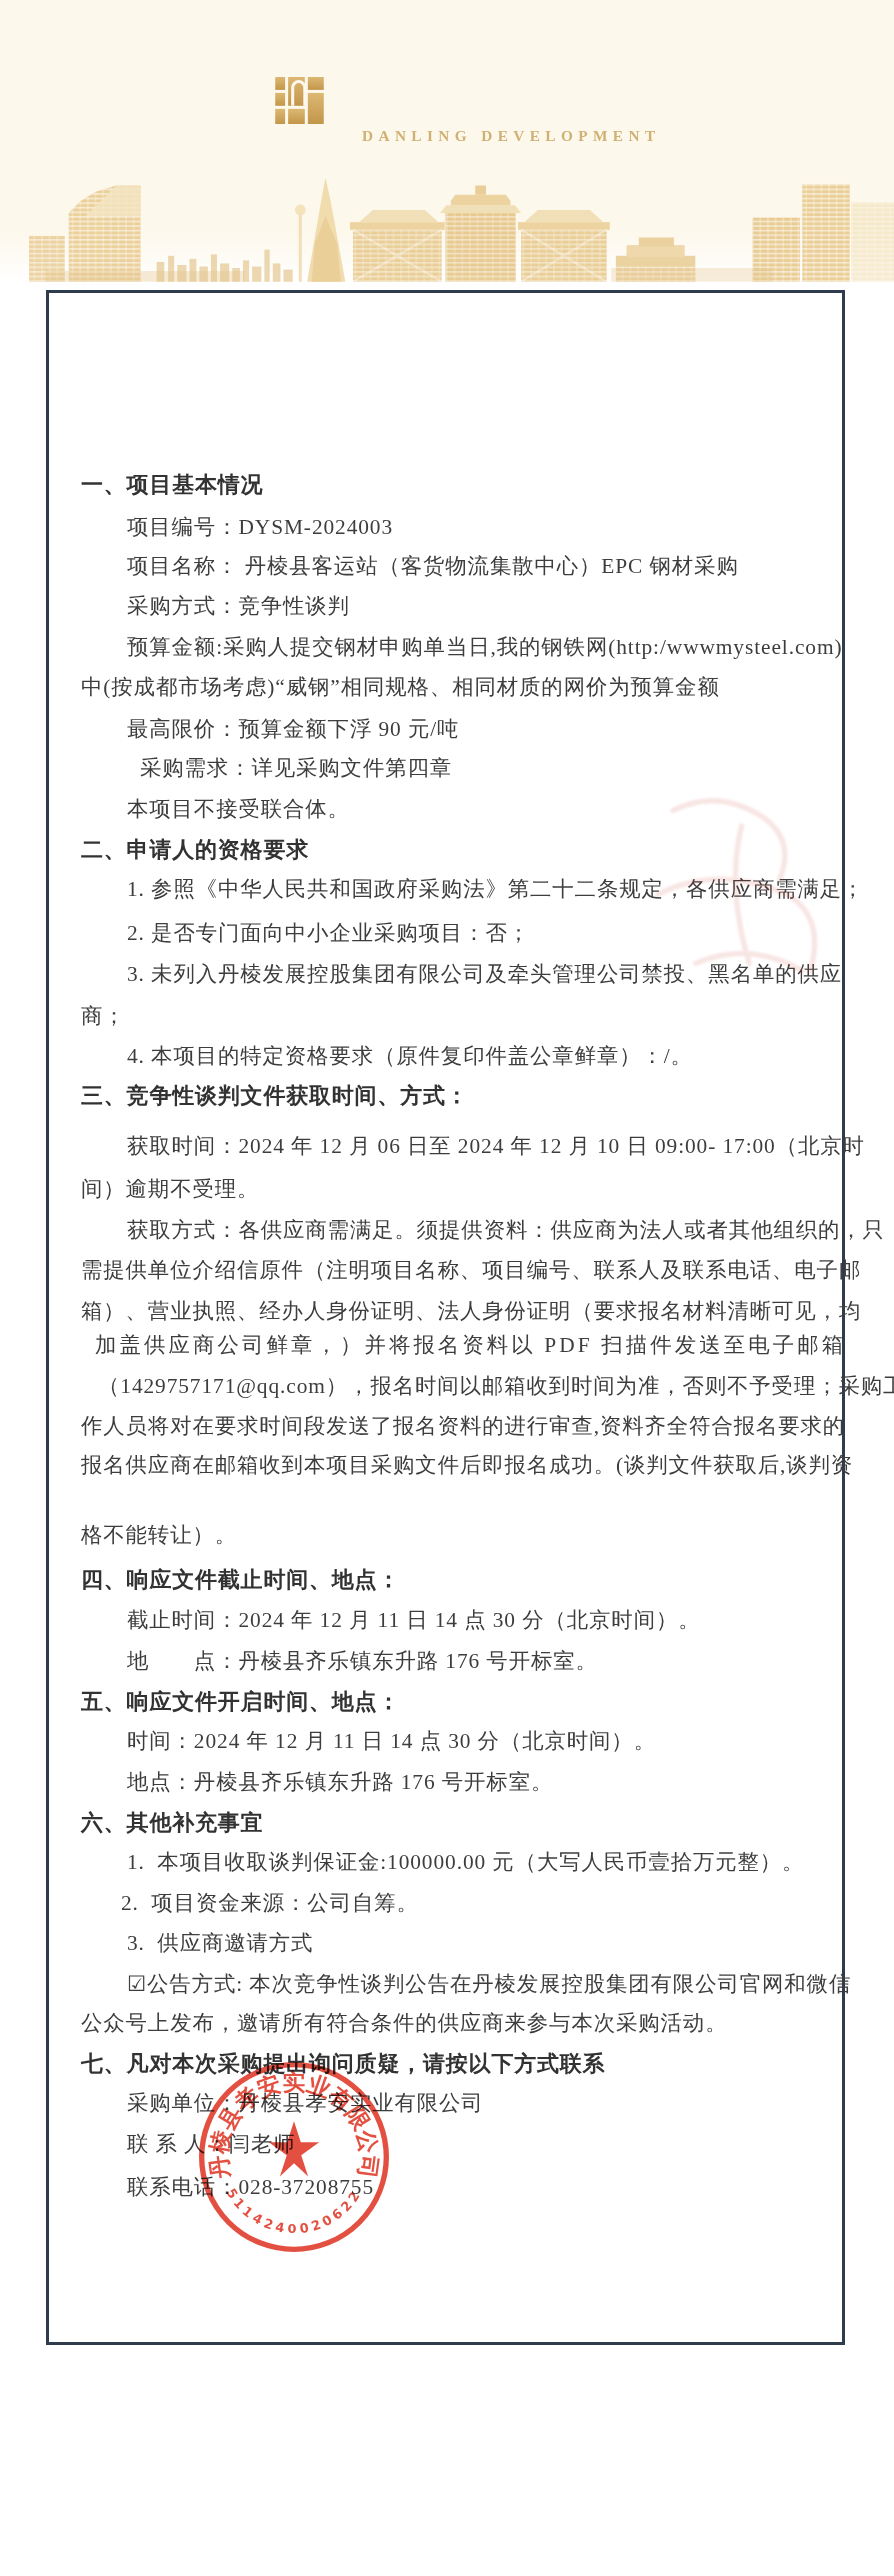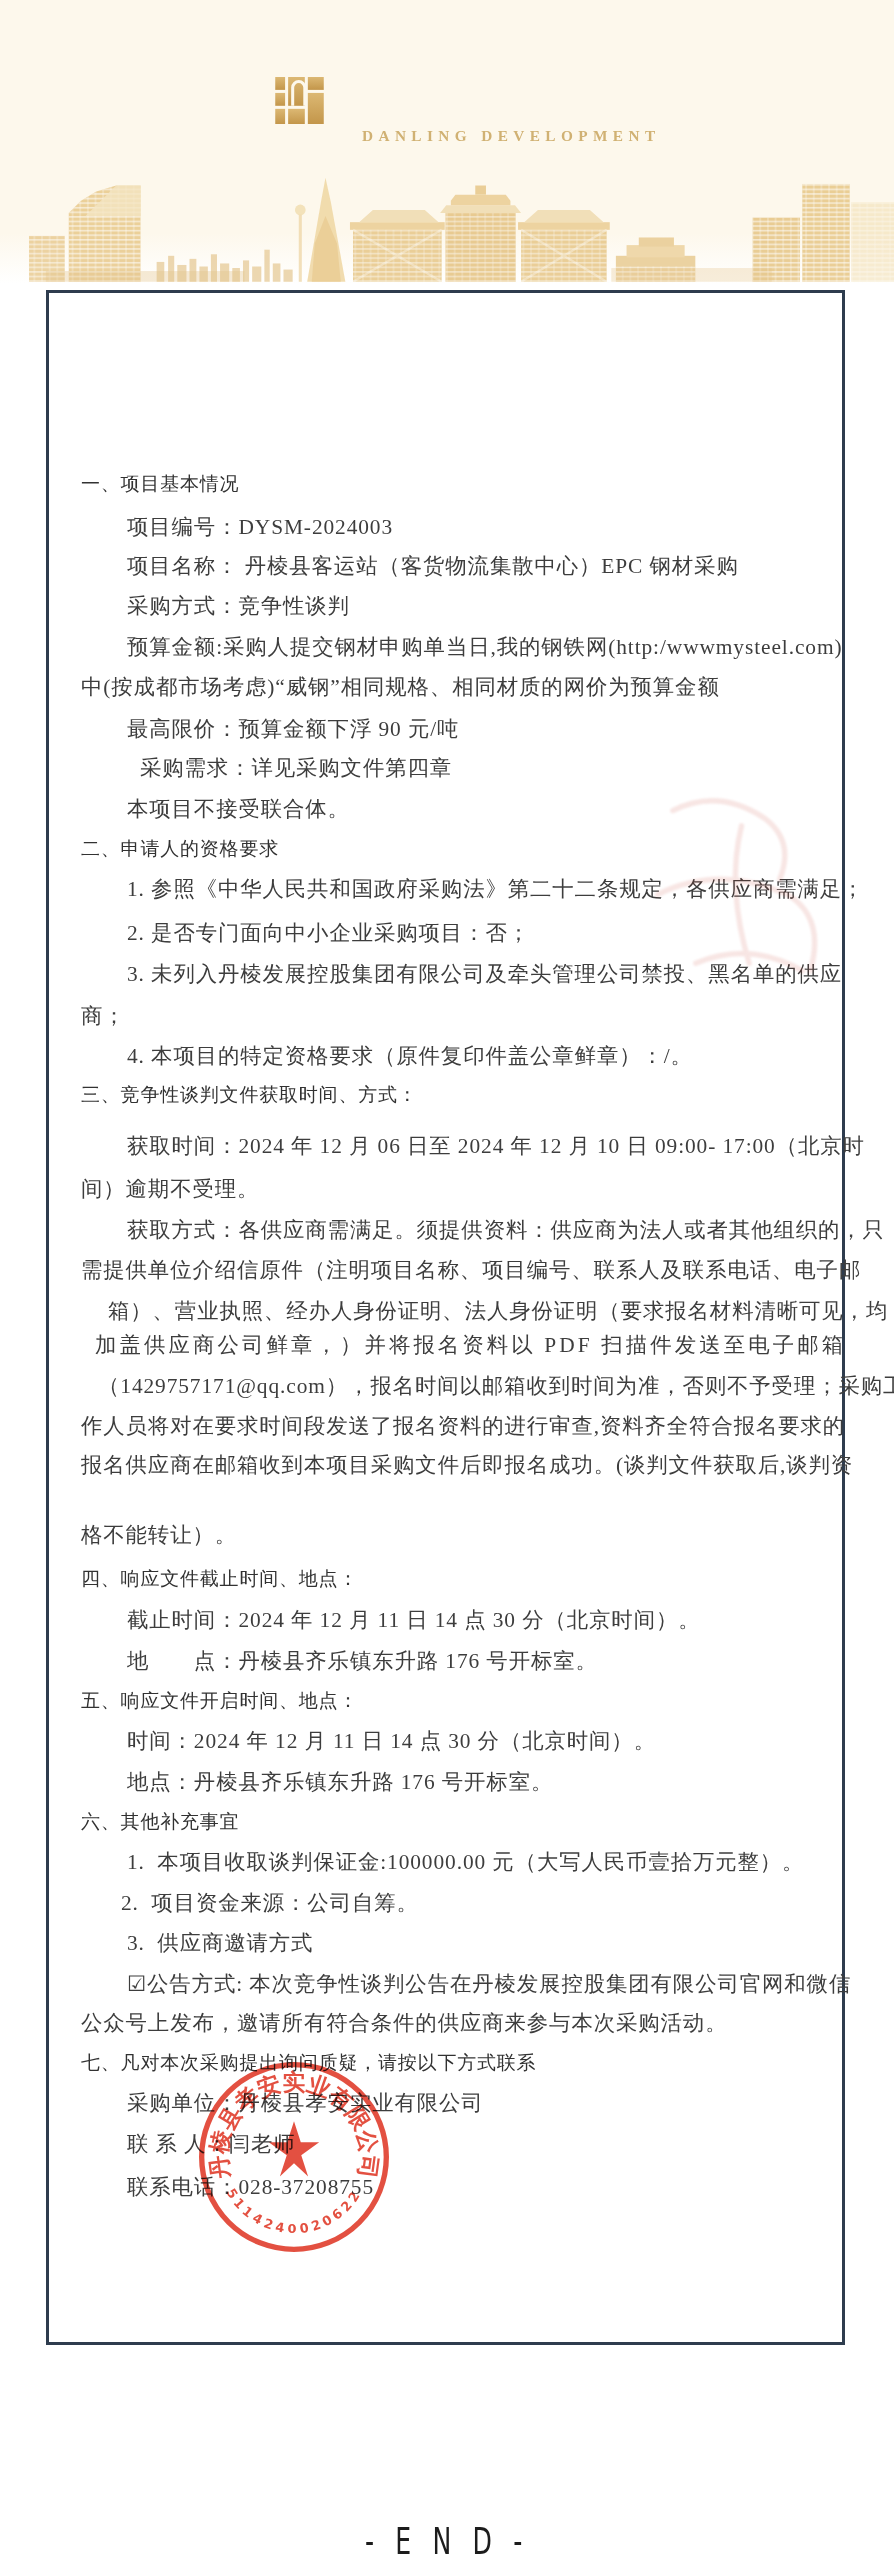--- a/index.html
+++ b/index.html
@@ -20,21 +20,21 @@
     letter-spacing:5.4px;font-family:"Liberation Serif","DejaVu Serif",serif;font-weight:bold;opacity:.85;}
   .skyline{position:absolute;left:0;top:170px;width:894px;height:112px;}
 
   
   .doc-card{position:absolute;left:46px;top:290px;width:793px;height:2049px;
     border:3.1px solid #2e3c4e;background:#ffffff;}
   .doc-title{position:absolute;left:46px;top:321px;width:800px;text-align:center;
     font-size:32px;font-weight:bold;color:#333;letter-spacing:2.3px;}
   .line{position:absolute;white-space:pre;font-size:21.4px;line-height:1;
     color:#3d3d3d;letter-spacing:0.9px;}
-  .line.h{font-weight:normal;color:#323232;font-size:19px;letter-spacing:0.8px;}
+  .line.h{font-weight:bold;color:#323232;font-size:22px;letter-spacing:0.8px;}
 
   
   .seal{position:absolute;left:191px;top:2054px;width:206px;height:206px;
     mix-blend-mode:multiply;opacity:.88;}
   .watermark{position:absolute;left:627px;top:780px;width:252px;height:252px;
     opacity:.12;filter:blur(1.1px);}
 
   
   .end-label{position:absolute;left:0;top:2521px;width:894px;text-align:center;
     font-family:"DejaVu Sans","Liberation Sans",sans-serif;color:#1c1c1c;font-size:35px;}
@@ -149,21 +149,21 @@
       <div class="line" style="left: 127px; top: 879px;">1. 参照《中华人民共和国政府采购法》第二十二条规定，各供应商需满足；</div>
       <div class="line" style="left: 127px; top: 923px;">2. 是否专门面向中小企业采购项目：否；</div>
       <div class="line" style="left: 127px; top: 964px;">3. 未列入丹棱发展控股集团有限公司及牵头管理公司禁投、黑名单的供应</div>
       <div class="line" style="left: 81px; top: 1006px;">商；</div>
       <div class="line" style="left: 127px; top: 1046px;">4. 本项目的特定资格要求（原件复印件盖公章鲜章）：/。</div>
       <div class="line h" style="left: 81px; top: 1085px;">三、竞争性谈判文件获取时间、方式：</div>
       <div class="line" style="left: 127px; top: 1136px;">获取时间：2024 年 12 月 06 日至 2024 年 12 月 10 日 09:00- 17:00（北京时</div>
       <div class="line" style="left: 81px; top: 1179px;">间）逾期不受理。</div>
       <div class="line" style="left: 127px; top: 1220px;">获取方式：各供应商需满足。须提供资料：供应商为法人或者其他组织的，只</div>
       <div class="line" style="left: 81px; top: 1260px;">需提供单位介绍信原件（注明项目名称、项目编号、联系人及联系电话、电子邮</div>
-      <div class="line" style="left: 81px; top: 1301px; margin-left: 27px;">箱）、营业执照、经办人身份证明、法人身份证明（要求报名材料清晰可见，均</div>
+      <div class="line" style="left: 81px; top: 1301px;">箱）、营业执照、经办人身份证明、法人身份证明（要求报名材料清晰可见，均</div>
       <div class="line" style="left: 95px; top: 1335px; letter-spacing: 3.1px;">加盖供应商公司鲜章，）并将报名资料以 PDF 扫描件发送至电子邮箱</div>
       <div class="line" style="left: 98px; top: 1376px;">（1429757171@qq.com），报名时间以邮箱收到时间为准，否则不予受理；采购工</div>
       <div class="line" style="left: 81px; top: 1416px;">作人员将对在要求时间段发送了报名资料的进行审查,资料齐全符合报名要求的</div>
       <div class="line" style="left: 81px; top: 1455px;">报名供应商在邮箱收到本项目采购文件后即报名成功。(谈判文件获取后,谈判资</div>
       <div class="line" style="left: 81px; top: 1526px; font-family: Liberation Mono, monospace;">格不能转让）。</div>
       <div class="line h" style="left: 81px; top: 1569px;">四、响应文件截止时间、地点：</div>
       <div class="line" style="left: 127px; top: 1610px;">截止时间：2024 年 12 月 11 日 14 点 30 分（北京时间）。</div>
       <div class="line" style="left: 127px; top: 1651px;">地　　点：丹棱县齐乐镇东升路 176 号开标室。</div>
       <div class="line h" style="left: 81px; top: 1691px;">五、响应文件开启时间、地点：</div>
       <div class="line" style="left: 127px; top: 1731px;">时间：2024 年 12 月 11 日 14 点 30 分（北京时间）。</div>
@@ -198,15 +198,14 @@
     </defs>
     <text fill="#df3826" font-size="30" font-weight="bold" font-family="Liberation Serif, DejaVu Serif, serif" letter-spacing="0">
       <textPath href="#sealTopArc" startOffset="50%" text-anchor="middle">丹棱县孝安实业有限公司</textPath>
     </text>
     <text fill="#df3826" font-size="17" font-weight="bold" font-family="DejaVu Sans, Liberation Sans, sans-serif" letter-spacing="5">
       <textPath href="#sealBotArc" startOffset="50%" text-anchor="middle">5114240020622</textPath>
     </text>
     <polygon fill="#df3826" points="135,88 143.9,115.7 168,115.6 144.5,132.7 153.5,160.4 135,143.2 116.5,160.4 125.5,132.7 102,115.6 126.1,115.7"></polygon>
   </svg>
 
-  <div class="end-label"><span>- E N D -</span></div>
 </div>
 
 
 </body></html>

